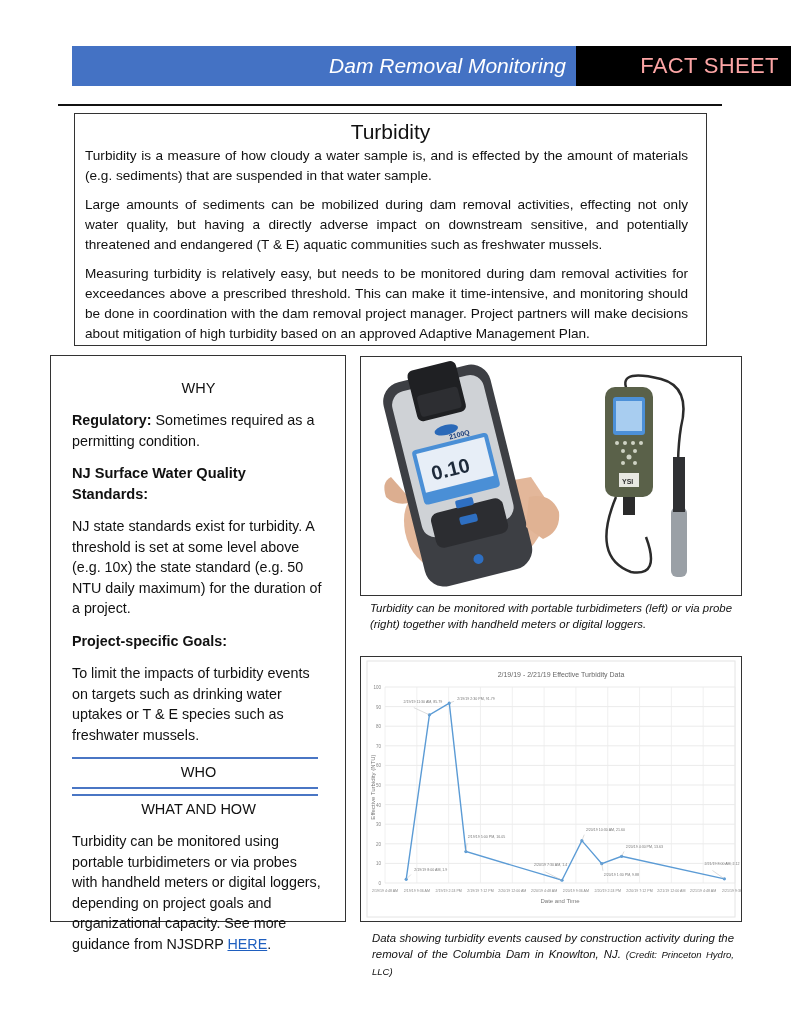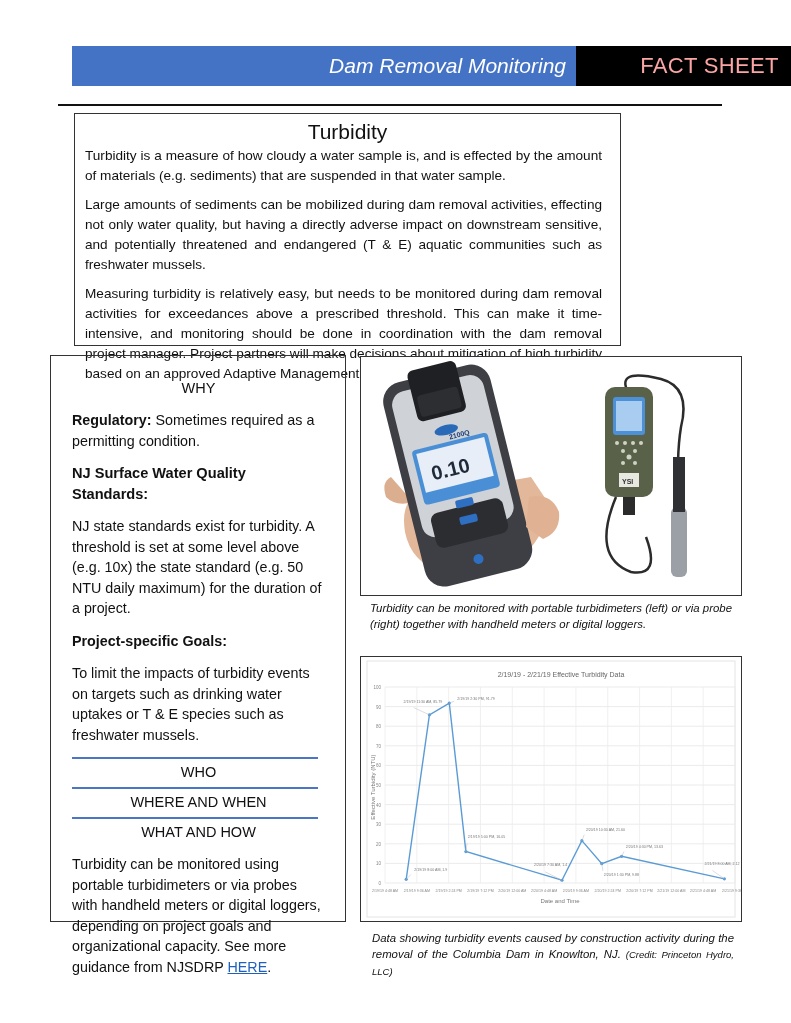--- a/index.html
+++ b/index.html
@@ -4,21 +4,21 @@
 <style>
   html, body { margin:0; padding:0; background:#ffffff; }
   body { width:791px; height:1023px; position:relative; overflow:hidden;
          font-family:"Liberation Sans", "DejaVu Sans", sans-serif; color:#111; }
   .header-bar { position:absolute; left:48px; top:46px; width:771px; height:40px; display:flex;padding-left:24px; }
   .header-blue { flex:0 0 504px; background:#4472c4; color:#fff; display:flex; align-items:center; justify-content:flex-end;
                  padding-right:10px; box-sizing:border-box; font-style:italic; font-size:21px; }
   .header-black { flex:1; background:#000; color:#fca5a5; display:flex; align-items:center; justify-content:center; font-size:22px; letter-spacing:0.3px; }
   .rule { position:absolute; left:58px; top:104px; width:664px; height:2px; background:#111; }
 
-  .intro-box { position:absolute; left:74px; top:113px; width:547px; height:233px; border:1px solid #333; box-sizing:border-box; padding:6px 10px 0 10px; }
+  .intro-box { position:absolute; left:74px; top:113px; width:633px; height:233px; border:1px solid #333; box-sizing:border-box; padding:6px 10px 0 10px; }
   .intro-title { text-align:center; font-size:21px; margin:0 0 2px 0; }
   .intro-p { font-size:13.6px; line-height:20px; margin:0 8px 9px 0; text-align:justify; }
 
   .left-box { position:absolute; left:50px; top:355px; width:296px; height:567px; border:1px solid #333; box-sizing:border-box; padding:22px 8px 0 9px; }
   .sec-head { text-align:center; font-size:14.5px; line-height:20px; margin:0; }
   .body-txt { font-size:14.3px; line-height:20.5px; margin:12px; }
   .bold { font-weight:bold; }
   .divider { height:2px; background:#4a76c4; margin:5px 19px 3px 12px; }
   .link { color:#1f5fbf; text-decoration:underline; cursor:pointer; }
 
@@ -51,21 +51,20 @@
   <p class="body-txt"><span class="bold">Regulatory:</span><span> Sometimes required as a permitting condition.</span></p>
   <p class="body-txt bold" style="font-size:14.6px;">NJ Surface Water Quality Standards:</p>
   <p class="body-txt">NJ state standards exist for turbidity.  A threshold is set at some level above (e.g. 10x) the state standard (e.g. 50 NTU daily maximum) for the duration of a project.</p>
   <p class="body-txt bold">Project-specific Goals:</p>
   <p class="body-txt">To limit the impacts of turbidity events on targets such as drinking water uptakes or T &amp; E species such as freshwater mussels.</p>
   <div class="divider"></div>
 
   <div class="sec-head">WHO</div>
   <div class="divider"></div>
 
-  <div class="sec-head">WHERE AND WHEN</div>
   <div class="divider"></div>
 
   <div class="sec-head">WHAT AND HOW</div>
   <p class="body-txt"><span>Turbidity can be monitored using portable turbidimeters or via probes with handheld meters or digital loggers, depending on project goals and organizational capacity. See more guidance from NJSDRP </span><a class="link">HERE</a><span>.</span></p>
 </div>
 
 <div class="photo-box">
   <svg width="380" height="238" viewBox="0 0 380 238">
 
     <g>

